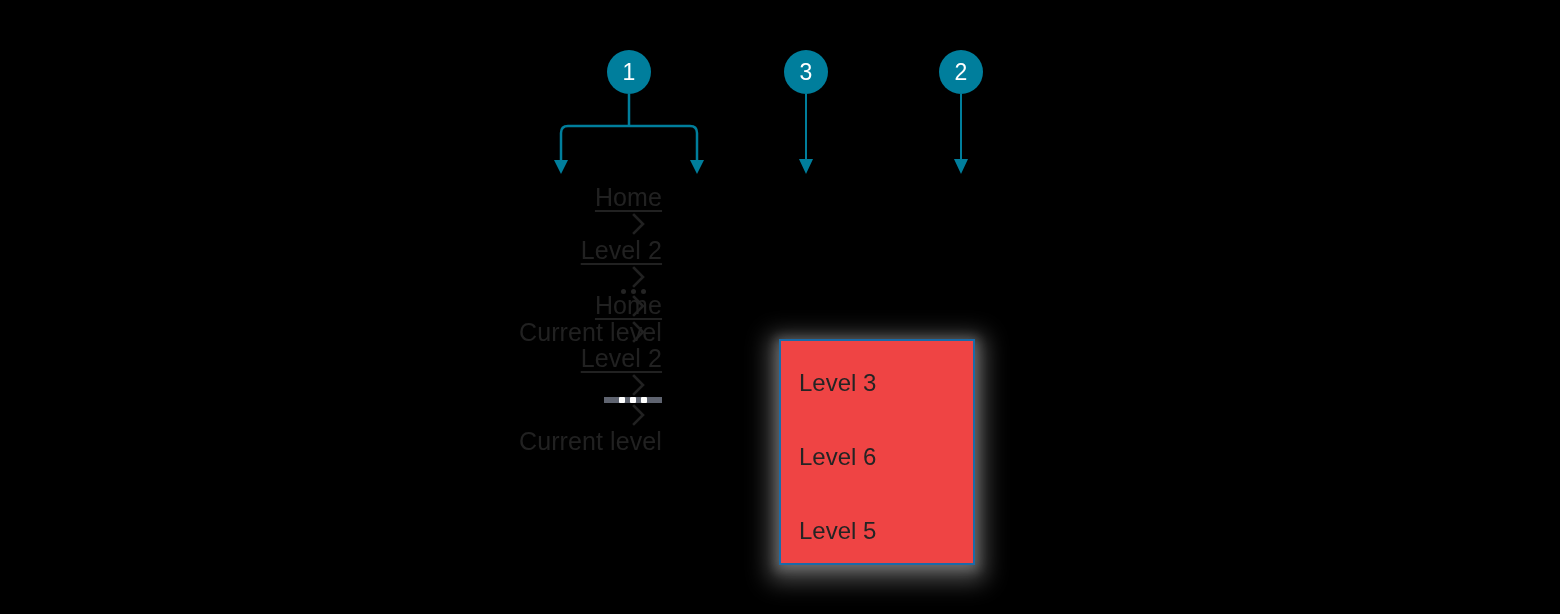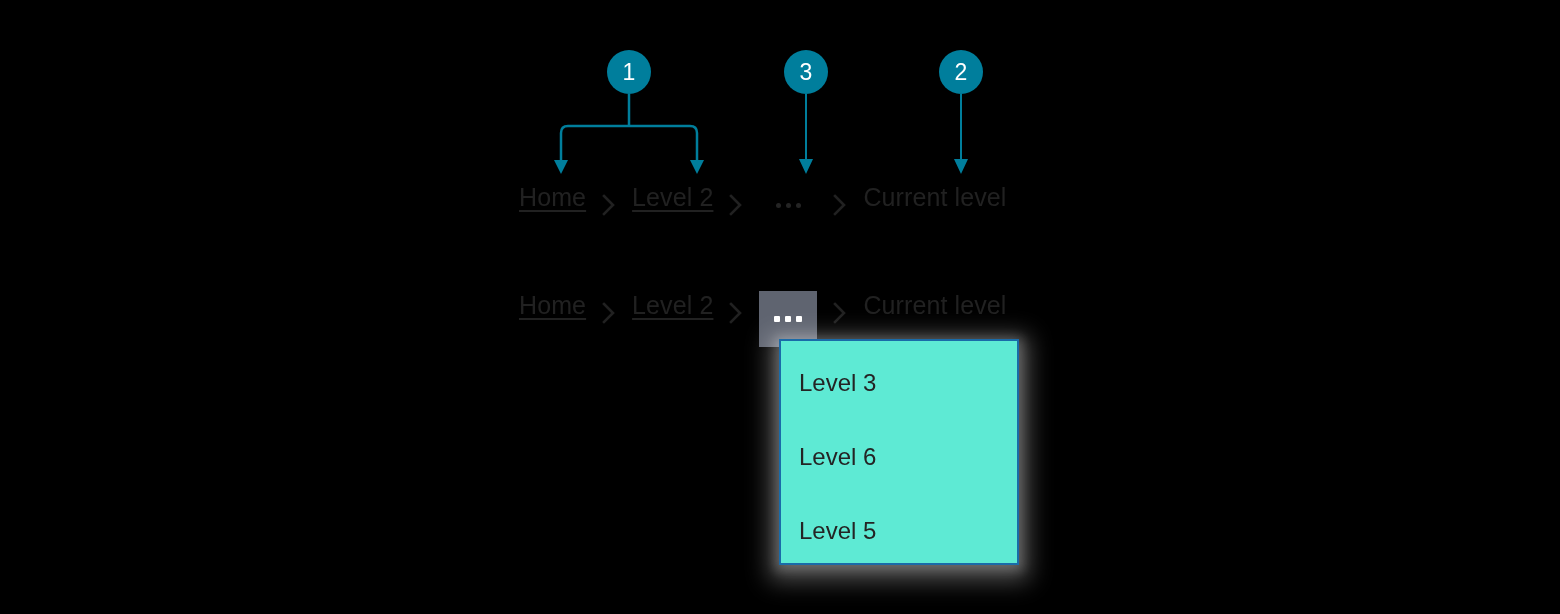--- a/index.html
+++ b/index.html
@@ -38,23 +38,24 @@
     width: 1560px;
     height: 614px;
     z-index: 5;
     pointer-events: none;
   }
 
   
   .breadcrumb {
     position: absolute;
     display: flex;
-    align-items: flex-start;
+    align-items: flex-end;
     height: 44px;
     z-index: 4;
+    flex-direction: column;
   }
   .crumb {
     font-size: 25px;
     color: #212121;
     font-family: "Liberation Sans", sans-serif;
     white-space: nowrap;
     letter-spacing: 0.1px;
   }
   .crumb.link {
     text-decoration: underline;
@@ -100,23 +101,23 @@
     width: 6px;
     height: 6px;
     border-radius: 1px;
   }
 
   
   .flyout {
     position: absolute;
     left: 779px;
     top: 339px;
-    width: 240px;
+    width: 196px;
     height: 226px;
-    background: #5eead4;
+    background: #ef4444;
     border: 2px solid #1a6ba8;
     box-sizing: border-box;
     box-shadow: 0 6px 22px 10px rgba(255,255,255,0.30),
                 0 2px 10px 4px rgba(255,255,255,0.18);
     z-index: 8;
   }
   .flyout-item {
     position: absolute;
     left: 18px;
     font-size: 24px;

